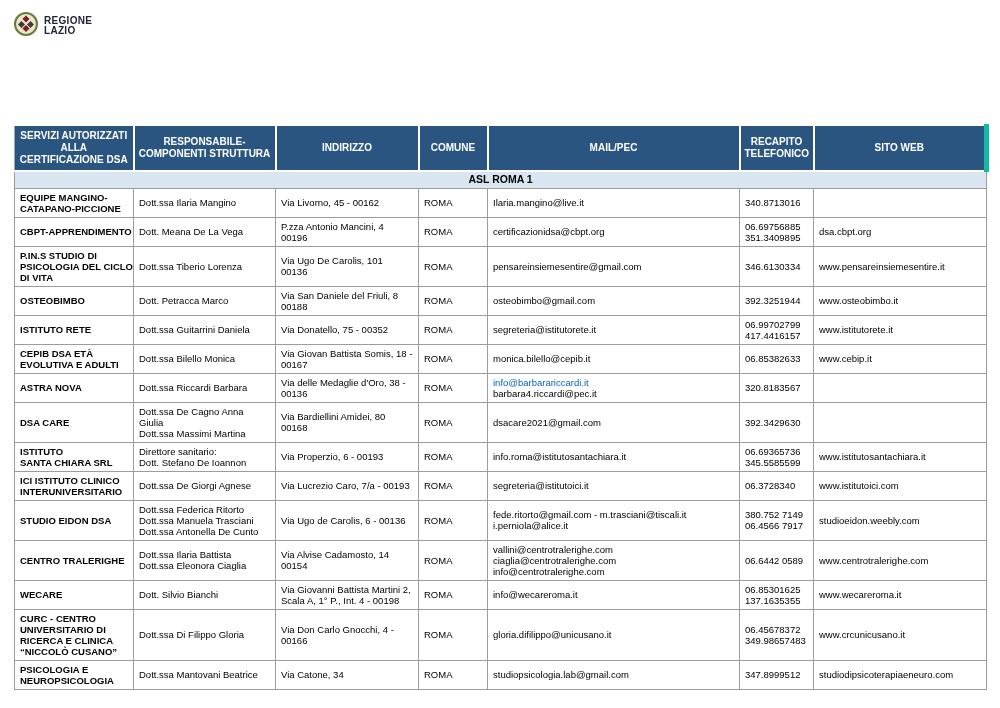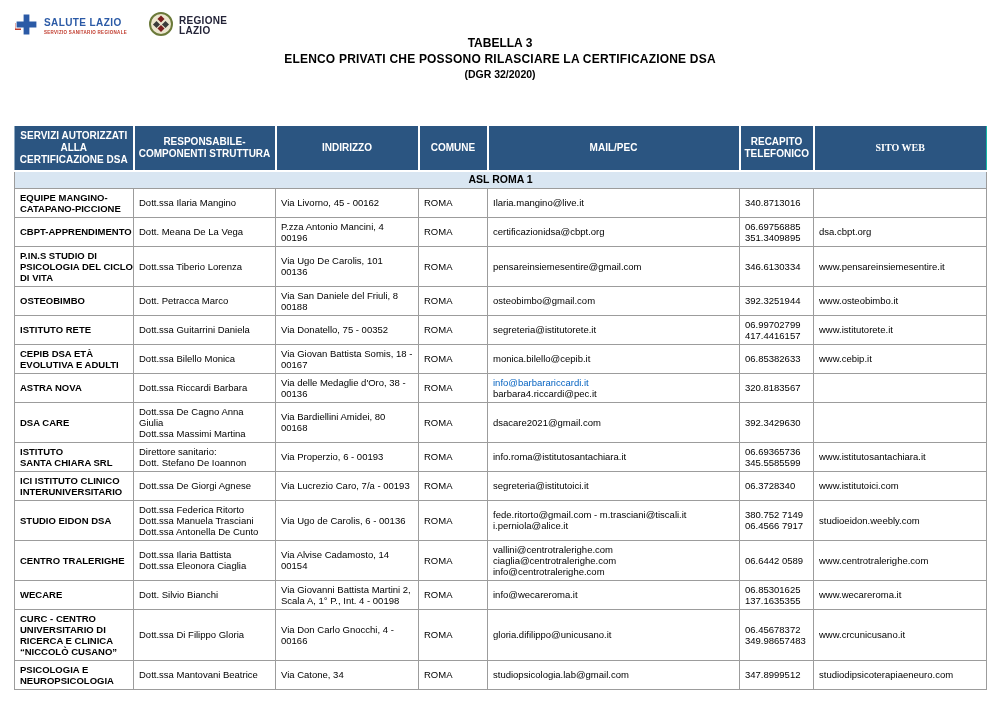--- a/index.html
+++ b/index.html
@@ -24,70 +24,53 @@
   table { width:972px; border-collapse:collapse; table-layout:fixed; }
   col.c1{width:119px} col.c2{width:142px} col.c3{width:143px} col.c4{width:69px}
   col.c5{width:252px} col.c6{width:74px} col.c7{width:173px}
 
   thead th {
     background:#2b5581; color:#fff; font-weight:bold; font-size:10px; line-height:12px;
     text-align:center; vertical-align:middle; height:46px; padding:2px 4px;
     border:2px solid #ffffff;
   }
   thead th.outer-l { border-left:1px solid #8ea9c1; }
-  thead th.outer-r { border-right:1px solid #14b8a6;font-family:Liberation Serif, serif; }
+  thead th.outer-r { border-right:5px solid #14b8a6; }
 
   td { border:1px solid #9c9c9c; font-size:9.5px; line-height:11px; padding:3px 5px; vertical-align:middle; background:#fff; }
   tr.section-row td {
     background:#d9e6f2; font-weight:bold; text-align:center; font-size:10.5px; height:17px; padding:2px;
   }
   td.col-name { font-weight:bold; font-size:9.5px; }
   td.col-name div { white-space:nowrap; }
   .mail-link { color:#0563c1; cursor:pointer; }
 </style>
 </head>
 <body>
 
 <div class="page">
 
   <div class="logos">
-    <div class="brand">
-      <span>
-        <svg width="24" height="24" viewBox="0 0 24 24">
-          <path d="M7 11 h-6 v7 h6 z M7 11 v7" fill="#c0392b"></path>
-          <path d="M9 2 h7 v7 h7 v7 h-7 v7 h-7 v-7 h-7 v-7 h7 z" fill="#2b5aa6" stroke="#ffffff" stroke-width="1.2"></path>
-        </svg>
-      </span>
-      <span class="salute-text">
-        <div class="line1">SALUTE LAZIO</div>
-        <div class="line2">SERVIZIO SANITARIO REGIONALE</div>
-      </span>
-    </div>
     <div class="brand">
       <span>
         <svg width="24" height="24" viewBox="0 0 24 24">
           <circle cx="12" cy="12" r="11" fill="#ede6cf" stroke="#6b7a3a" stroke-width="2"></circle>
           <rect x="9.5" y="4.5" width="5" height="5" transform="rotate(45 12 7)" fill="#7a1f1f"></rect>
           <rect x="5" y="10" width="5" height="5" transform="rotate(45 7.5 12.5)" fill="#3c3c3c"></rect>
           <rect x="14" y="10" width="5" height="5" transform="rotate(45 16.5 12.5)" fill="#3c3c3c"></rect>
           <rect x="9.5" y="14" width="5" height="5" transform="rotate(45 12 16.5)" fill="#7a1f1f"></rect>
         </svg>
       </span>
       <span class="regione-text">
         <div>REGIONE</div>
         <div>LAZIO</div>
       </span>
     </div>
   </div>
 
-  <div class="title-block">
-    <div class="t1">TABELLA 3</div>
-    <div class="t2">ELENCO PRIVATI CHE POSSONO RILASCIARE LA CERTIFICAZIONE DSA</div>
-    <div class="t3">(DGR 32/2020)</div>
-  </div>
 
   <div class="tbl-wrap">
     <table>
       <colgroup>
         <col class="c1">
           <col class="c2">
           <col class="c3">
           <col class="c4">
           <col class="c5">
           <col class="c6">

